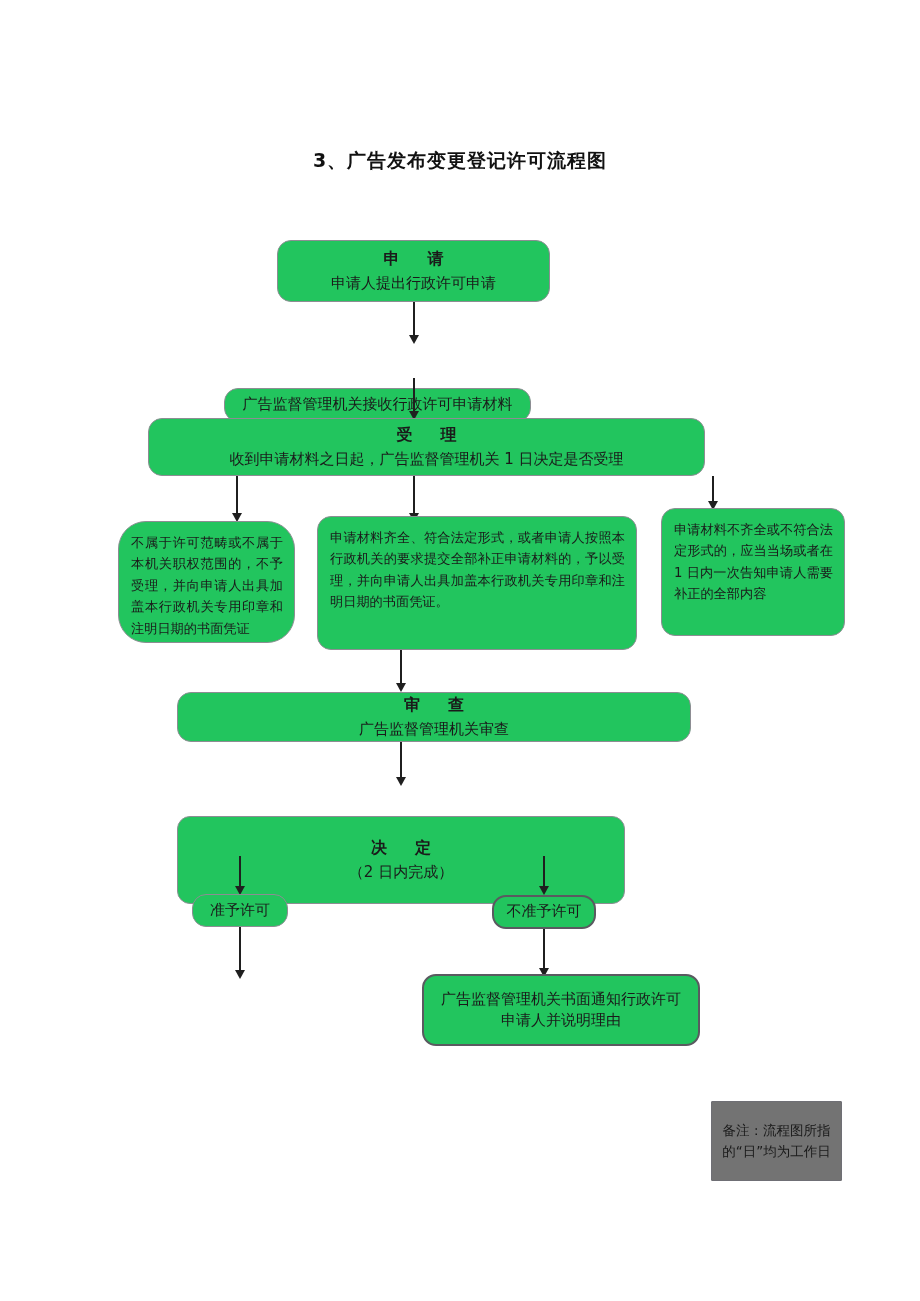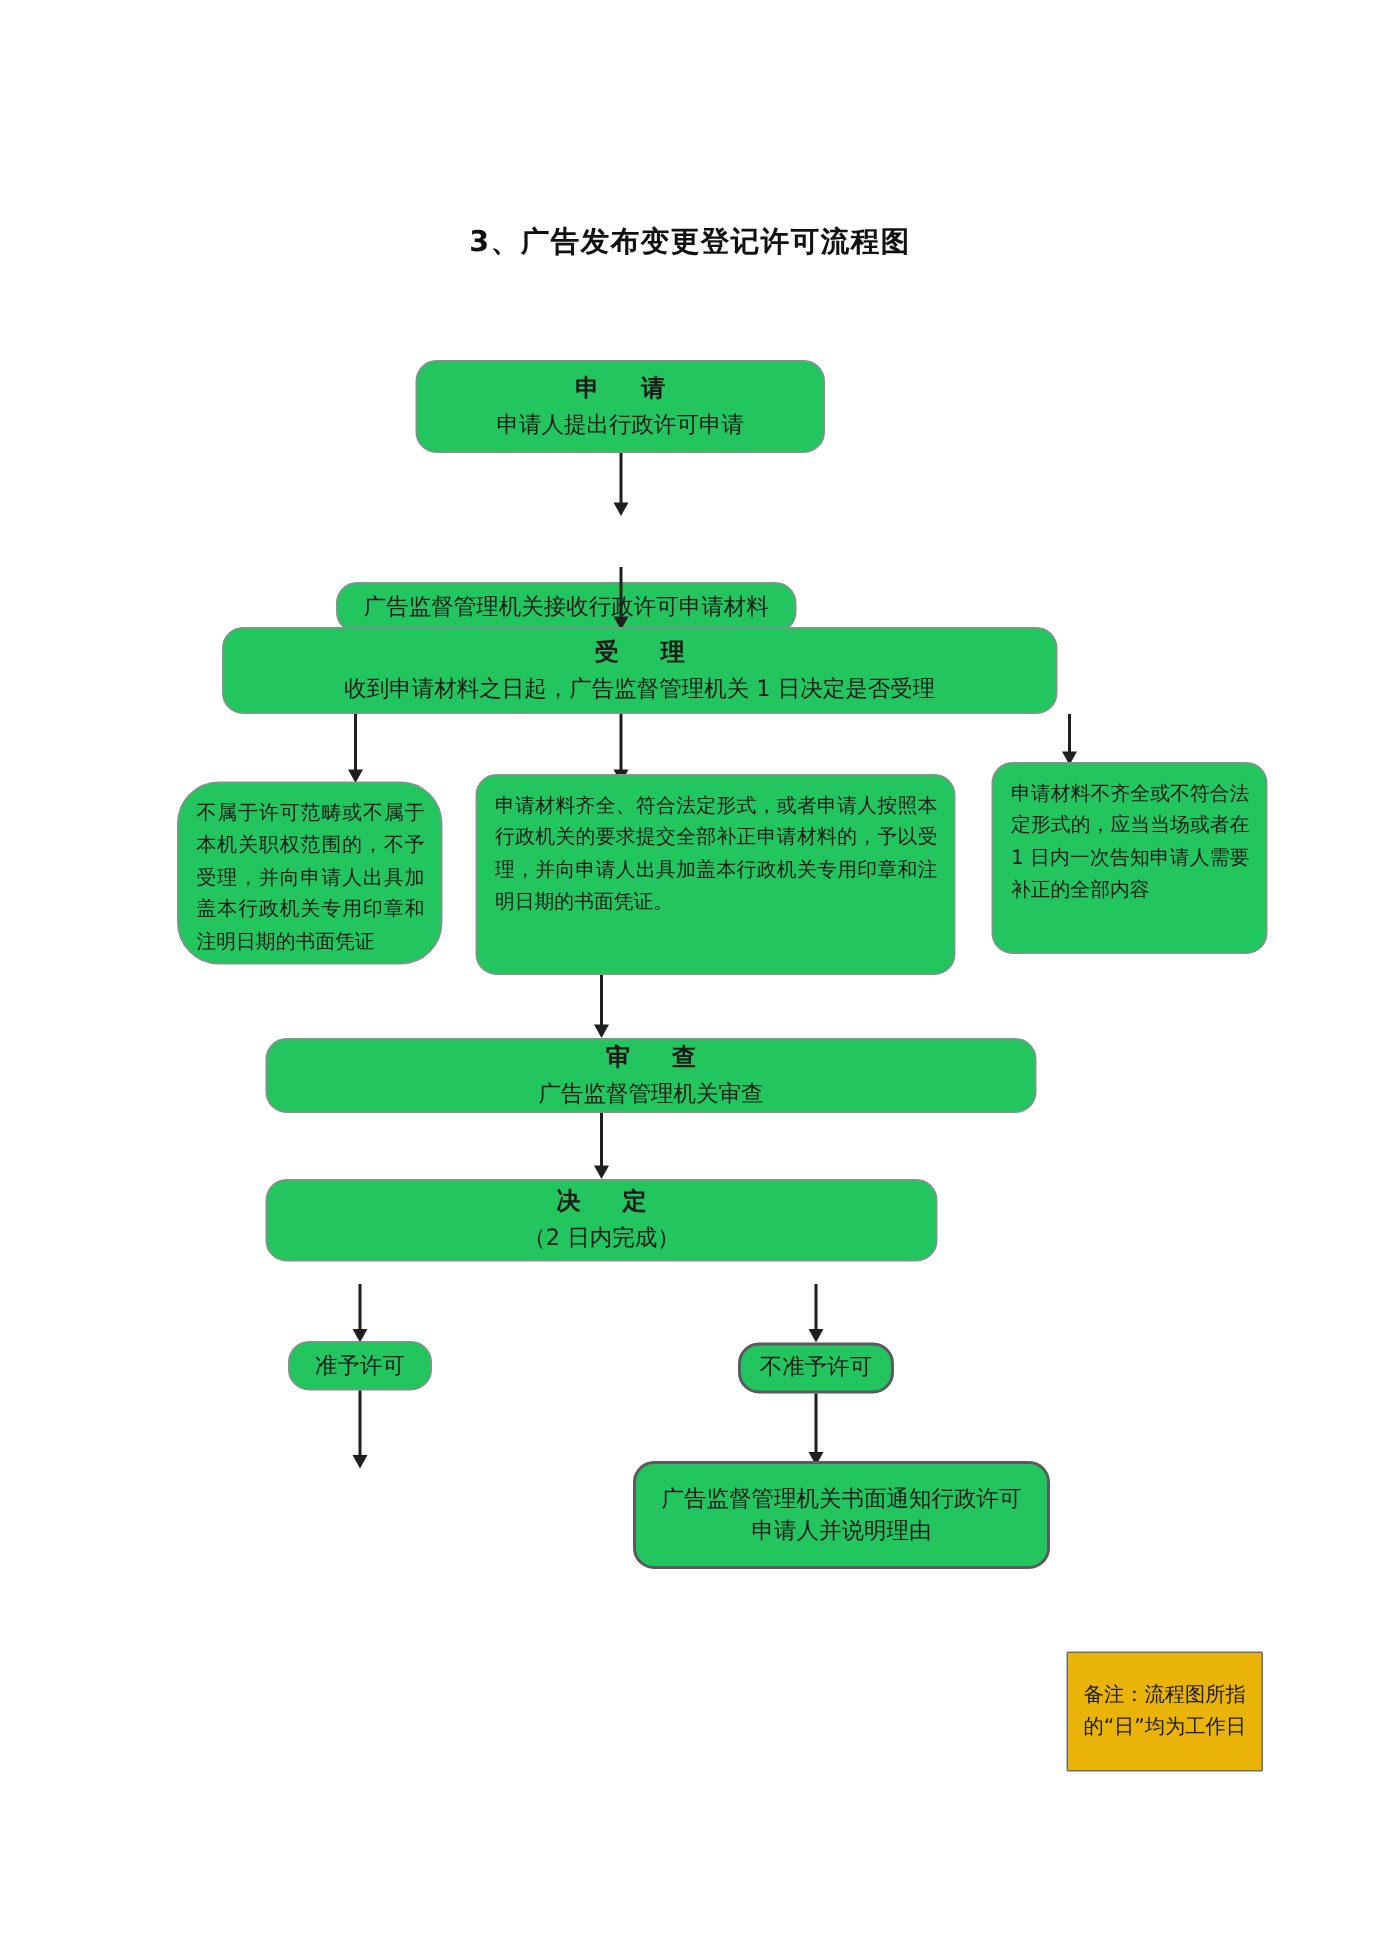--- a/index.html
+++ b/index.html
@@ -94,21 +94,21 @@
     border-right: 5px solid transparent;
     border-top: 9px solid #1f1f1f;
   }
 
   
   .note-box {
     position: absolute;
     box-sizing: border-box;
     border: 1.6px solid #6f6f75;
     border-radius: 1px;
-    background: #eab308;
+    background: #737373;
     display: flex;
     align-items: center;
     justify-content: center;
     text-align: center;
     font-size: 13.5px;
     line-height: 1.55;
     padding: 6px 8px;
   }
 </style>
 </head>
@@ -177,21 +177,21 @@
   <div class="node" style="left:177px; top:692px; width:514px; height:50px;">
     <div class="heading">审　查</div>
     <div class="body">广告监督管理机关审查</div>
   </div>
 
   <div class="conn" style="left:400px; top:742px; height:44px;">
     <div class="stem" style="height:36px;"></div>
     <div class="head" style="top:35px;"></div>
   </div>
 
-  <div class="node" style="left:177px; top:786px; width:448px; height:55px;">
+  <div class="node" style="left:177px; top:816px; width:448px; height:88px;border-radius:13px;">
     <div class="heading">决　定</div>
     <div class="body">（2 日内完成）</div>
   </div>
 
   <div class="conn" style="left:239px; top:856px; height:40px;">
     <div class="stem" style="height:31px;"></div>
     <div class="head" style="top:30px;"></div>
   </div>
 
   <div class="conn" style="left:543px; top:856px; height:40px;">

